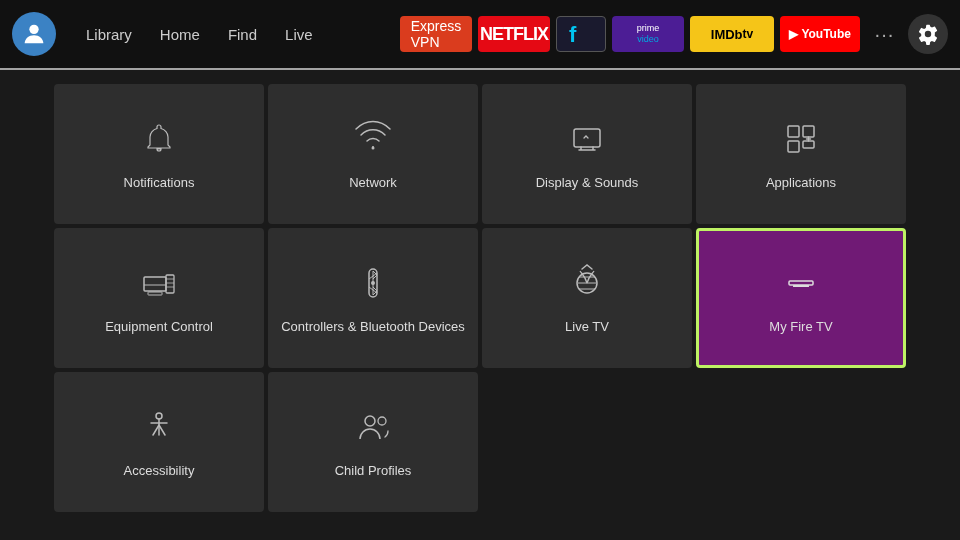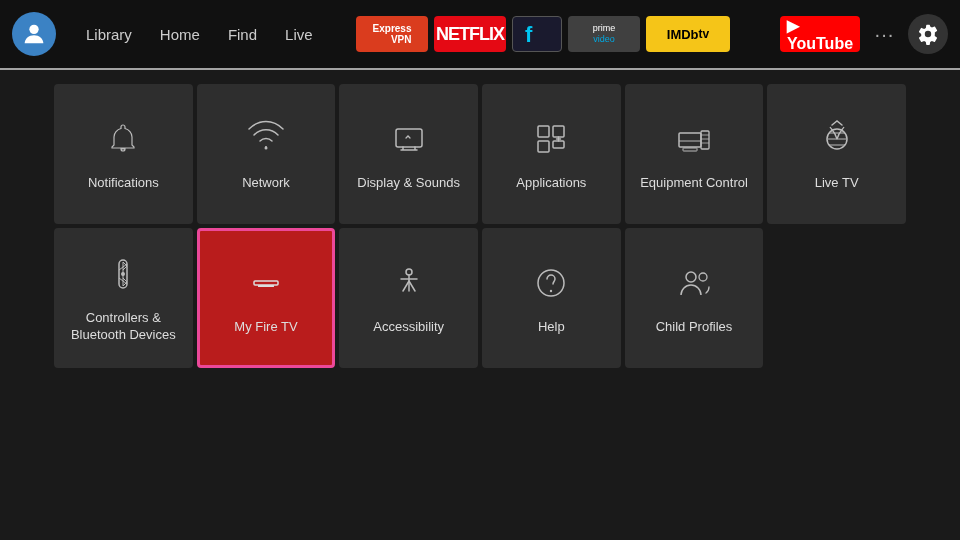--- a/index.html
+++ b/index.html
@@ -46,58 +46,58 @@
     .app-btn {
       height: 36px;
       border-radius: 4px;
       display: flex; align-items: center; justify-content: center;
       cursor: pointer;
       overflow: hidden;
     }
     .app-btn.expressvpn { background: #da3c1e; padding: 0 8px; color: white; font-size: 11px; font-weight: bold; width: 72px; }
     .app-btn.netflix { background: #e50914; padding: 0 8px; color: white; font-size: 18px; font-weight: 900; width: 72px; letter-spacing: -1px; }
     .app-btn.freevee { background: #00a8e0; width: 50px; color: white; font-size: 18px; font-weight: bold; }
-    .app-btn.prime { background: #404040; width: 72px; padding: 0 4px; }
+    .app-btn.prime { background: #4c1d95; width: 72px; padding: 0 4px; }
     .app-btn.imdb { background: #f5c518; width: 84px; color: #000; font-size: 14px; font-weight: 900; }
     .app-btn.youtube { background: #ff0000; width: 80px; color: white; font-size: 13px; font-weight: bold; }
     .more-btn {
       color: #aaa; font-size: 20px; cursor: pointer; padding: 4px 8px;
     }
     .settings-btn {
       width: 40px; height: 40px;
       border-radius: 50%;
       background: #333;
       display: flex; align-items: center; justify-content: center;
       cursor: pointer;
     }
     .settings-btn svg { width: 22px; height: 22px; fill: white; }
 
     
     .settings-grid {
       padding: 14px 54px;
       display: grid;
-      grid-template-columns: repeat(6, 1fr);
+      grid-template-columns: repeat(4, 1fr);
       grid-template-rows: repeat(3, 140px);
       gap: 4px;
     }
     .grid-item {
       background: #2e2e2e;
       border-radius: 4px;
       display: flex;
       flex-direction: column;
       align-items: center;
       justify-content: center;
       cursor: pointer;
       padding: 12px 8px;
       gap: 10px;
       transition: background 0.15s;
     }
     .grid-item.selected {
-      background: #b91c1c;
-      border: 3px solid #ec4899;
+      background: #701a75;
+      border: 3px solid #bef264;
     }
     .grid-item .icon { color: #ddd; }
     .grid-item .label {
       color: #ddd;
       font-size: 13px;
       text-align: center;
       line-height: 1.3;
     }
 
     
@@ -115,33 +115,33 @@
       </svg>
   </div>
   <div class="nav-links">
     <div class="nav-link">Library</div>
     <div class="nav-link">Home</div>
     <div class="nav-link">Find</div>
     <div class="nav-link">Live</div>
   </div>
   <div class="app-shortcuts">
     <div class="app-btn expressvpn">
-      <span style="font-size:10px;font-weight:bold;color:white;text-align:right;">Express<br>VPN</span>
+      <span style="font-size:14px;font-weight:normal;color:white;">Express<br>VPN</span>
     </div>
     <div class="app-btn netflix">NETFLIX</div>
     <div class="app-btn freevee" style="background:#1a1a2e;border:1px solid #555;">
       <svg width="32" height="32" viewBox="0 0 32 32">
           <text x="4" y="24" font-size="22" fill="#00c4f0" font-weight="bold">f</text>
         </svg>
     </div>
     <div class="app-btn prime">
       <div class="prime-text">prime<br><span>video</span></div>
     </div>
     <div class="app-btn imdb" style="font-size:13px;font-weight:900;color:#000;">IMDb<br><span style="font-size:12px;">tv</span></div>
-    <div class="app-btn youtube" style="padding:0 8px;font-size:16px;margin-left:44px;">▶ YouTube</div>
+    <div class="app-btn youtube" style="padding:0 8px;font-size:12px;">▶ YouTube</div>
     <div class="more-btn">···</div>
     <div class="settings-btn">
       <svg viewBox="0 0 24 24">
           <path d="M12 15.5A3.5 3.5 0 018.5 12 3.5 3.5 0 0112 8.5a3.5 3.5 0 013.5 3.5 3.5 3.5 0 01-3.5 3.5m7.43-2.92c.04-.34.07-.69.07-1.08s-.03-.73-.07-1.08l2.32-1.81c.21-.16.27-.46.13-.7l-2.2-3.81a.55.55 0 00-.68-.22l-2.74 1.1a8.02 8.02 0 00-1.84-1.07L13.94 2.3A.55.55 0 0013.4 2h-2.8a.55.55 0 00-.54.46l-.41 2.91a8.17 8.17 0 00-1.84 1.07L5.07 5.34a.55.55 0 00-.68.22l-2.2 3.81c-.14.24-.08.54.13.7L4.64 11.9c-.04.35-.07.7-.07 1.1s.03.74.07 1.08L2.32 15.9c-.21.16-.27.46-.13.7l2.2 3.81c.14.24.44.32.68.22l2.74-1.1c.57.42 1.18.77 1.84 1.07l.41 2.91c.06.27.3.46.54.46h2.8c.25 0 .48-.19.54-.46l.41-2.91a8.17 8.17 0 001.84-1.07l2.74 1.1c.24.1.54.02.68-.22l2.2-3.81c.14-.24.08-.54-.13-.7l-2.32-1.81z"></path>
         </svg>
     </div>
   </div>
 </nav>
 
 <div class="settings-grid">
@@ -202,40 +202,40 @@
         <rect x="29" y="14" width="8" height="18" rx="1" stroke="#bbb" stroke-width="1.3"></rect>
         <path d="M29 18h8M29 22h8M29 26h8" stroke="#bbb" stroke-width="0.8"></path>
       </svg>
     </div>
     <span class="label">Equipment Control</span>
   </div>
 
   <div class="grid-item">
     <div class="icon">
       <svg width="44" height="44" viewBox="0 0 44 44" fill="none">
+        <rect x="18" y="8" width="8" height="28" rx="4" stroke="#bbb" stroke-width="1.5"></rect>
+        <path d="M22 10v24M18 18l8-6M18 26l8 6M22 10l4 4-4 4M22 34l4-4-4-4" stroke="#bbb" stroke-width="1"></path>
+        <circle cx="22" cy="22" r="2" fill="#bbb"></circle>
+      </svg>
+    </div>
+    <span class="label">Controllers &amp; Bluetooth Devices</span>
+  </div>
+
+  <div class="grid-item">
+    <div class="icon">
+      <svg width="44" height="44" viewBox="0 0 44 44" fill="none">
         <circle cx="22" cy="22" r="10" stroke="#bbb" stroke-width="1.5"></circle>
         <path d="M15 10c2 3 5 5 7 12M29 10c-2 3-5 5-7 12" stroke="#bbb" stroke-width="1.3"></path>
         <path d="M14 16h16M13 22h18M14 28h16" stroke="#bbb" stroke-width="1"></path>
         <path d="M17 8l5-4 5 4" stroke="#bbb" stroke-width="1.5" stroke-linecap="round"></path>
       </svg>
     </div>
     <span class="label">Live TV</span>
   </div>
 
-  <div class="grid-item">
-    <div class="icon">
-      <svg width="44" height="44" viewBox="0 0 44 44" fill="none">
-        <rect x="18" y="8" width="8" height="28" rx="4" stroke="#bbb" stroke-width="1.5"></rect>
-        <path d="M22 10v24M18 18l8-6M18 26l8 6M22 10l4 4-4 4M22 34l4-4-4-4" stroke="#bbb" stroke-width="1"></path>
-        <circle cx="22" cy="22" r="2" fill="#bbb"></circle>
-      </svg>
-    </div>
-    <span class="label">Controllers &amp; Bluetooth Devices</span>
-  </div>
-
 
 
   <div class="grid-item selected">
     <div class="icon">
       <svg width="44" height="44" viewBox="0 0 44 44" fill="none">
         <rect x="10" y="20" width="24" height="4" rx="1" stroke="#ddd" stroke-width="1.5"></rect>
         <rect x="14" y="24" width="16" height="2" rx="0.5" fill="#ddd"></rect>
       </svg>
     </div>
     <span class="label">My Fire TV</span>
@@ -246,30 +246,20 @@
       <svg width="44" height="44" viewBox="0 0 44 44" fill="none">
         <circle cx="22" cy="11" r="3" stroke="#bbb" stroke-width="1.5"></circle>
         <path d="M22 14v16" stroke="#bbb" stroke-width="1.5" stroke-linecap="round"></path>
         <path d="M14 18h16" stroke="#bbb" stroke-width="1.5" stroke-linecap="round"></path>
         <path d="M16 30l6-10 6 10" stroke="#bbb" stroke-width="1.5" stroke-linecap="round" stroke-linejoin="round"></path>
       </svg>
     </div>
     <span class="label">Accessibility</span>
   </div>
 
-  <div class="grid-item">
-    <div class="icon">
-      <svg width="44" height="44" viewBox="0 0 44 44" fill="none">
-        <circle cx="22" cy="22" r="13" stroke="#bbb" stroke-width="1.5"></circle>
-        <path d="M18 18c0-2.2 1.8-4 4-4s4 1.8 4 4c0 2-2 3-2 5" stroke="#bbb" stroke-width="1.5" stroke-linecap="round"></path>
-        <circle cx="22" cy="30" r="1.2" fill="#bbb"></circle>
-      </svg>
-    </div>
-    <span class="label">Help</span>
-  </div>
 
   <div class="grid-item">
     <div class="icon">
       <svg width="44" height="44" viewBox="0 0 44 44" fill="none">
         <circle cx="19" cy="16" r="5" stroke="#bbb" stroke-width="1.5"></circle>
         <path d="M9 34c0-5.5 4.5-10 10-10s10 4.5 10 10" stroke="#bbb" stroke-width="1.5"></path>
         <circle cx="31" cy="16" r="4" stroke="#bbb" stroke-width="1.3"></circle>
         <path d="M34 32c2-1.5 3-3.8 3-6" stroke="#bbb" stroke-width="1.3" stroke-linecap="round"></path>
       </svg>
     </div>

